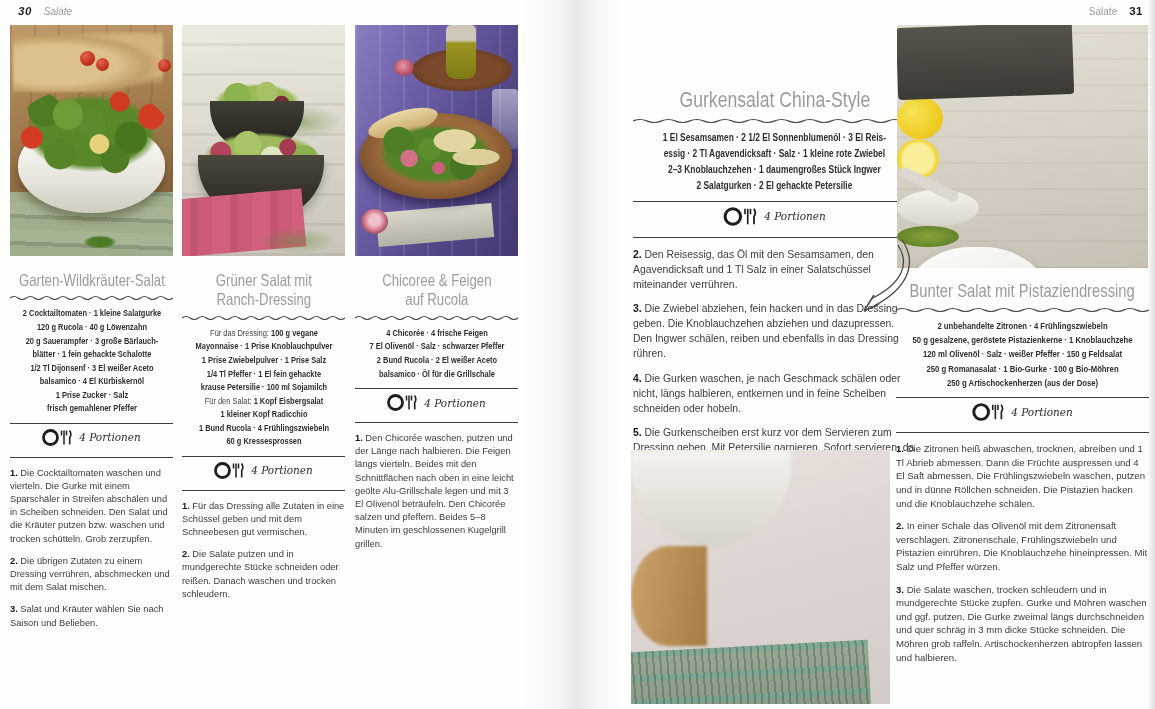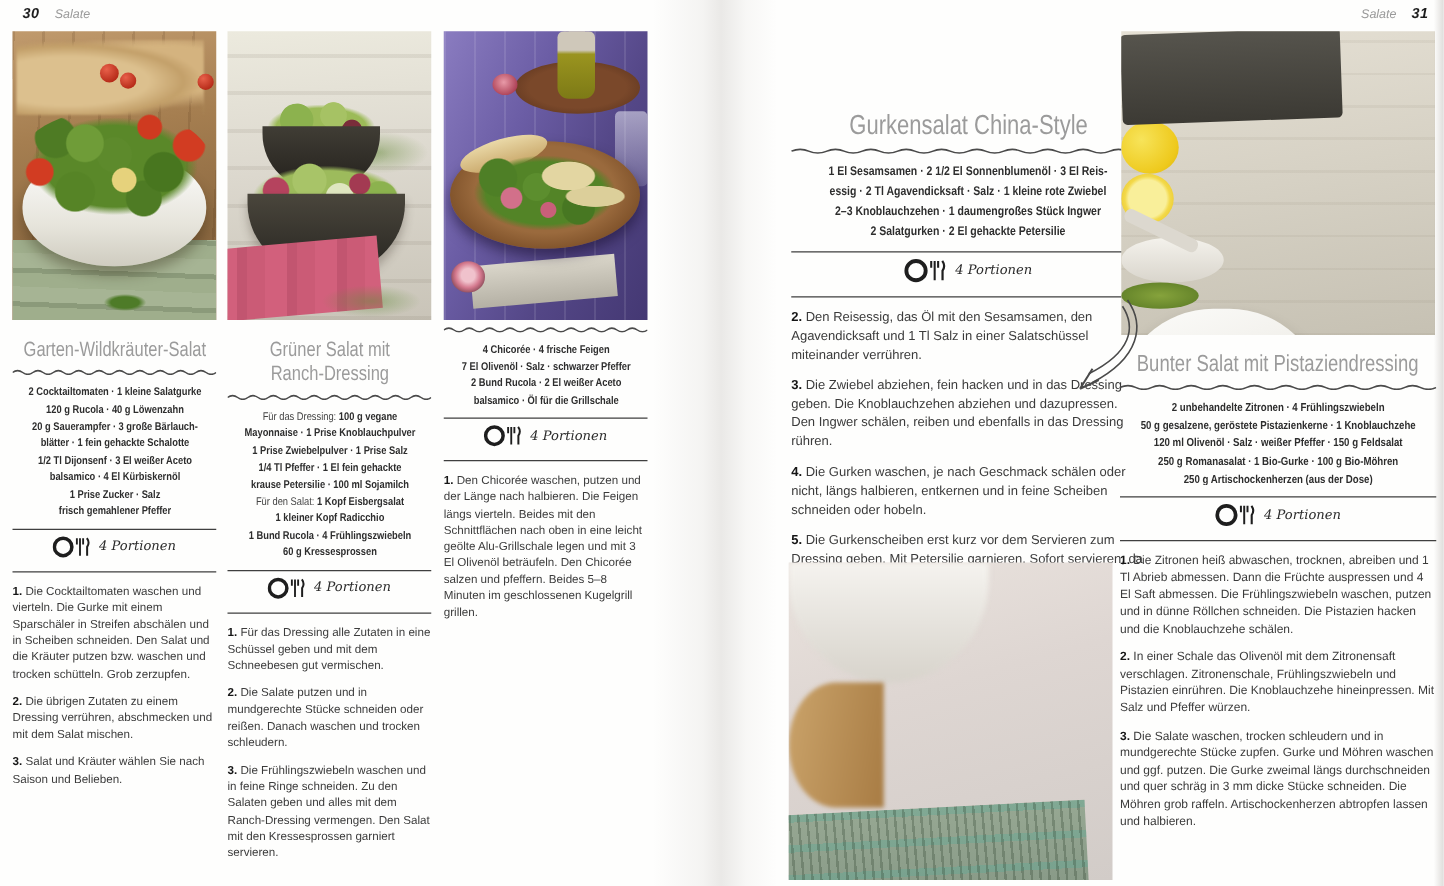--- a/index.html
+++ b/index.html
@@ -3,21 +3,21 @@
 <meta charset="utf-8">
 <style>
   html,body{margin:0;padding:0;background:#e9e9e9;}
   .spread{position:relative;width:1155px;height:709px;background:#fefefd;overflow:hidden;
           font-family:"Liberation Sans",sans-serif;color:#3a3a3a;}
   
   .hdr{position:absolute;top:5px;font-size:10px;}
   .hdr b{font-size:11.5px;color:#1c1c1c;letter-spacing:.5px;}
   .hdr .sec{color:#9a9a9a;margin:0 12px;}
   .hdr-left{left:18px;font-style:italic;}
-  .hdr-right{right:12px;font-style:italic;}
+  .hdr-right{right:12px;}
   
   .gutter{position:absolute;left:522px;top:0;width:100px;height:709px;
     background:linear-gradient(to right,rgba(90,80,70,0) 0%,rgba(90,80,70,.06) 40%,rgba(90,80,70,.12) 55%,rgba(90,80,70,.04) 75%,rgba(90,80,70,0) 100%);}
   .page-edge{position:absolute;right:0;top:0;width:8px;height:709px;
     background:linear-gradient(to right,rgba(80,70,60,0),rgba(80,70,60,.18));}
   
   .col{position:absolute;top:25px;width:163px;}
   .colw{width:283px;}
   .r-title{color:#9b9b9b;text-align:center;margin:15px 0 2px;line-height:1.18;}
   .r-title .tt{display:block;width:125%;margin-left:-12.5%;transform:scaleX(.8);
@@ -248,37 +248,40 @@
           <circle cx="8.5" cy="9.5" r="7" fill="none" stroke="#1e1e1e" stroke-width="2.8"></circle>
           <path d="M19.5 2.5 v5 M22 2.5 v5 M24.5 2.5 v5 M22 6 v10.5" stroke="#1e1e1e" stroke-width="1.5" fill="none"></path>
           <path d="M27.5 2.5 c1.6 2.2 1.6 5 .2 7 l0 7" stroke="#1e1e1e" stroke-width="1.6" fill="none"></path>
         </svg>
       <span class="serv-label">4 Portionen</span>
     </div>
     <hr class="rule">
     <div class="steps">
         <p class="step"><b class="step-num">1.</b> <span>Für das Dressing alle Zutaten in eine Schüssel geben und mit dem Schneebesen gut vermischen.</span></p>
         <p class="step"><b class="step-num">2.</b> <span>Die Salate putzen und in mundgerechte Stücke schneiden oder reißen. Danach waschen und trocken schleudern.</span></p>
-        <p class="step"><b class="step-num">3.</b> <span>Die Frühlingszwiebeln waschen und in feine Ringe schneiden. Zu den Salaten geben und alles mit dem Ranch-Dressing vermengen. Den Salat mit den Kressesprossen garniert servieren.</span></p>
       </div>
   </div>
 
   <div class="col" style="left:355px;">
     <div class="photo p3">
       <div class="p3-bowl-top"></div>
       <div class="p3-neck"></div>
       <div class="p3-bottle"></div>
       <div class="p3-figtop"></div>
       <div class="p3-glass"></div>
       <div class="p3-napkin"></div>
       <div class="p3-plate"></div>
       <div class="p3-chic"></div>
       <div class="p3-salad"></div>
       <div class="p3-fighalf"></div>
     </div>
+    <div class="r-title">
+        <span class="tt">Chicoree &amp; Feigen
+auf Rucola</span>
+      </div>
     <svg class="wave" viewBox="0 0 160 6" preserveAspectRatio="none">
         <path d="M0 4 Q4 1 8 4 T16 4 T24 4 T32 4 T40 4 T48 4 T56 4 T64 4 T72 4 T80 4 T88 4 T96 4 T104 4 T112 4 T120 4 T128 4 T136 4 T144 4 T152 4 T160 4" fill="none" stroke="#4a4a4a" stroke-width="1.2"></path>
       </svg>
     <div class="ing">4 Chicorée · 4 frische Feigen
 7 El Olivenöl · Salz · schwarzer Pfeffer
 2 Bund Rucola · 2 El weißer Aceto
 balsamico · Öl für die Grillschale</div>
     <hr class="rule">
     <div class="servings">
       <svg width="30" height="19" viewBox="0 0 30 19">

